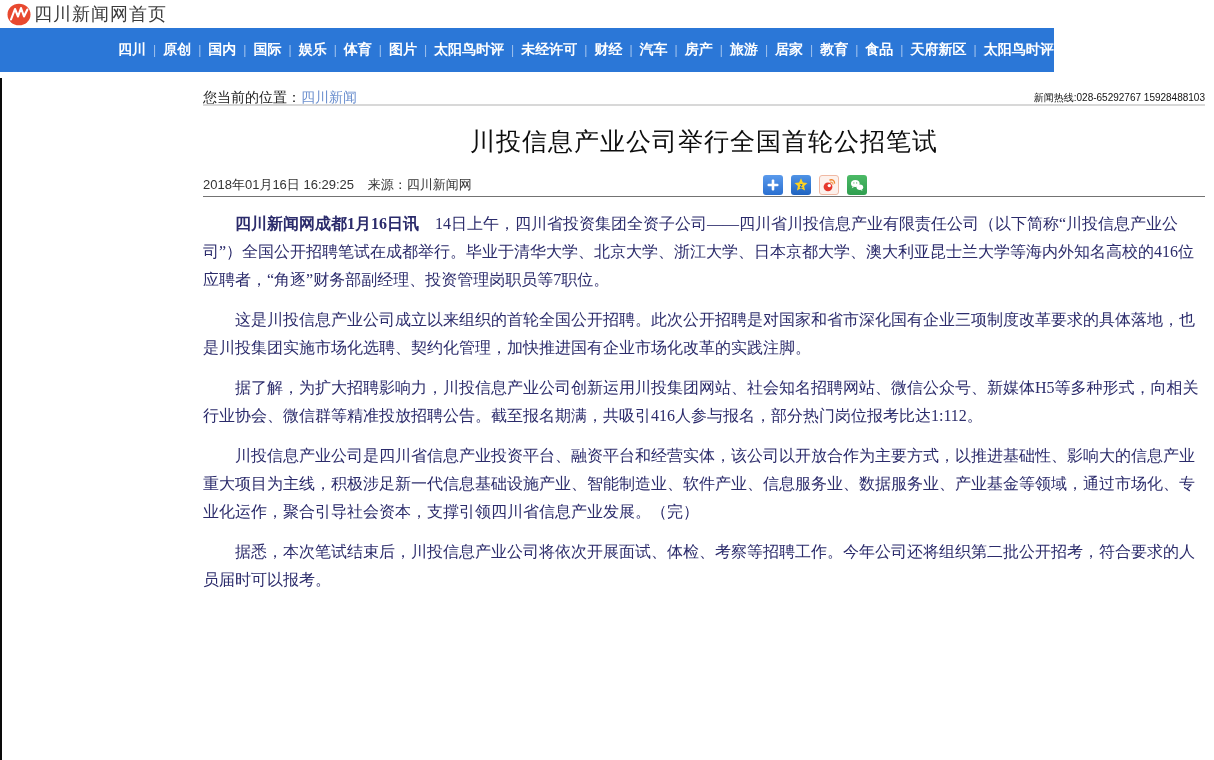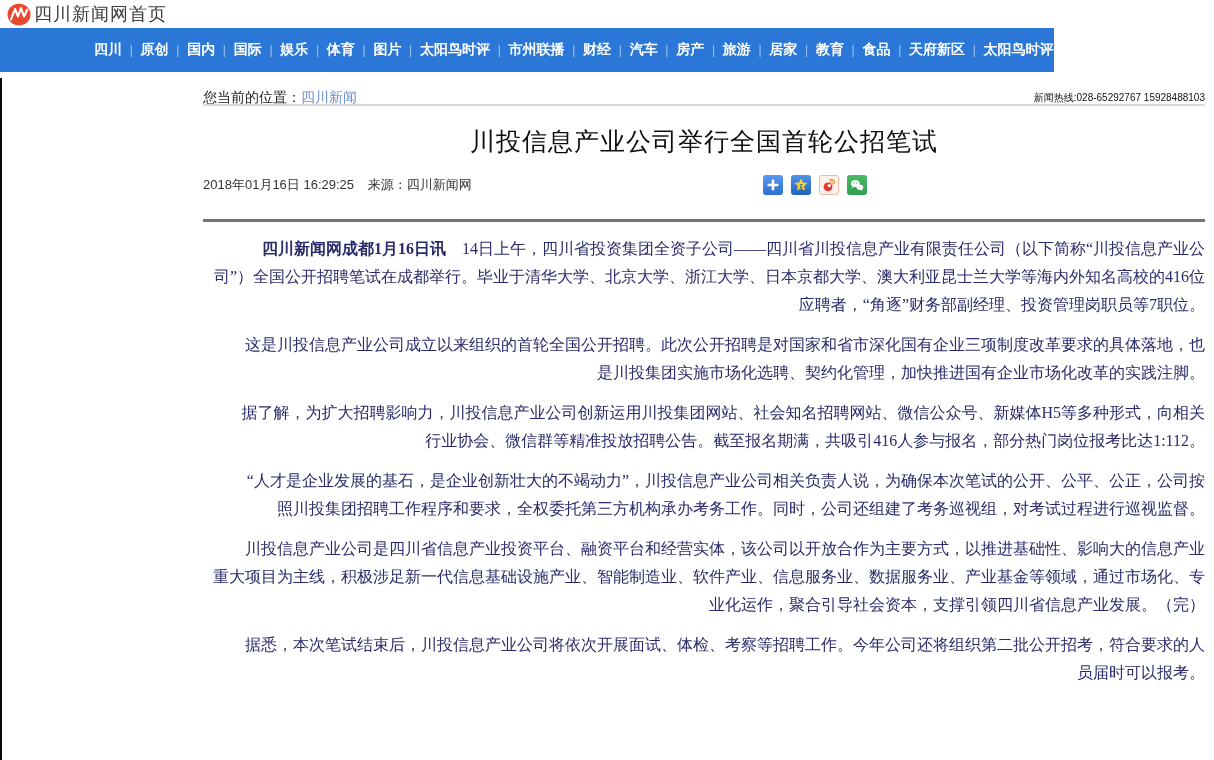--- a/index.html
+++ b/index.html
@@ -8,47 +8,47 @@
   .page { position:relative; width:1054px; height:760px; }
   .left-edge { position:absolute; left:0; top:78px; width:2px; height:682px; background:#0a0a0a; }
 
   
   .topbar { height:28px; display:flex; align-items:center; padding-left:7px; background:#fff; }
   .logo-icon { display:inline-flex; margin-right:3px; }
   .logo-text { font-size:18px; color:#3a3a3a; font-family:"Liberation Serif", serif; letter-spacing:1px; }
 
   
   .nav { height:44px; background:#2b77d7; display:flex; align-items:center; }
-  .nav-inner { display:flex; align-items:center; justify-content:space-between; width:988px; margin-left:94px; }
+  .nav-inner { display:flex; align-items:center; justify-content:space-between; width:988px; margin-left:118px; }
   .nav-item { color:#fff; font-size:14px; font-weight:bold; text-decoration:none; cursor:pointer; white-space:nowrap; }
   .nav-sep { color:rgba(255,255,255,.55); font-size:12px; }
 
   
   .crumb-row { width:1002px; margin-left:203px; padding-top:20px; height:34px;
                display:flex; justify-content:space-between; align-items:center;
                border-bottom:2px solid #d8d8d8; font-size:14px; color:#222; }
   .crumb-link { color:#6b8fce; text-decoration:none; cursor:pointer; }
   .hotline { color:#111; font-size:10px; }
 
   
   .content { width:1002px; margin-left:203px; }
   .article-title { text-align:center; font-size:25px; font-weight:normal; color:#0d0d0d;
                    letter-spacing:1px; margin-top:19px; font-family:"Liberation Serif", serif; }
-  .meta-row { display:flex; align-items:center; margin-top:17px; padding-bottom:24px;
-              border-bottom:3px solid #737373; font-size:13px; color:#333;gap:12px; }
+  .meta-row { display:flex; align-items:center; margin-top:17px; padding-bottom:1px;
+              border-bottom:1px solid #737373; font-size:13px; color:#333;gap:12px; }
   .meta-left { width:548px; white-space:nowrap; }
   .meta-left .src-label { margin-left:10px; }
   .src-link { color:#333; text-decoration:none; cursor:pointer; }
   .meta-editor { flex:1; }
   .share-bar { display:flex; gap:8px; align-items:center; }
   .share-ic { width:20px; height:20px; border-radius:3px; display:inline-flex;
               align-items:center; justify-content:center; cursor:pointer; }
 
   .article-body { margin-top:13px; font-family:"Liberation Serif", serif;
-                  font-size:16px; line-height:28px; color:#2b2b6b;text-align:right; }
+                  font-size:16px; line-height:28px; color:#2b2b6b; }
   .article-body p { text-indent:2em; margin:0 0 12px 0; }
   .lead { font-weight:bold; }
   .copyright { margin-top:2px; font-weight:bold; font-size:15px; line-height:24px;
                color:#2b2b6b; font-family:"Liberation Serif", serif; text-indent:0; }
 </style>
 </head>
 <body>
 
 <div class="page">
   <div class="left-edge"></div>
@@ -74,21 +74,21 @@
         <a class="nav-item">国际</a>
         <span class="nav-sep">|</span>
         <a class="nav-item">娱乐</a>
         <span class="nav-sep">|</span>
         <a class="nav-item">体育</a>
         <span class="nav-sep">|</span>
         <a class="nav-item">图片</a>
         <span class="nav-sep">|</span>
         <a class="nav-item">太阳鸟时评</a>
         <span class="nav-sep">|</span>
-        <a class="nav-item">市州联播</a>
+        <a class="nav-item">未经许可</a>
         <span class="nav-sep">|</span>
         <a class="nav-item">财经</a>
         <span class="nav-sep">|</span>
         <a class="nav-item">汽车</a>
         <span class="nav-sep">|</span>
         <a class="nav-item">房产</a>
         <span class="nav-sep">|</span>
         <a class="nav-item">旅游</a>
         <span class="nav-sep">|</span>
         <a class="nav-item">居家</a>
@@ -150,18 +150,17 @@
             <circle cx="7.7" cy="5.9" r="0.55" fill="#3aa257"></circle>
           </svg>
         </span>
       </div>
     </div>
 
     <div class="article-body">
       <p><span class="lead">四川新闻网成都1月16日讯</span><span>　14日上午，四川省投资集团全资子公司——四川省川投信息产业有限责任公司（以下简称“川投信息产业公司”）全国公开招聘笔试在成都举行。毕业于清华大学、北京大学、浙江大学、日本京都大学、澳大利亚昆士兰大学等海内外知名高校的416位应聘者，“角逐”财务部副经理、投资管理岗职员等7职位。</span></p>
       <p>这是川投信息产业公司成立以来组织的首轮全国公开招聘。此次公开招聘是对国家和省市深化国有企业三项制度改革要求的具体落地，也是川投集团实施市场化选聘、契约化管理，加快推进国有企业市场化改革的实践注脚。</p>
       <p>据了解，为扩大招聘影响力，川投信息产业公司创新运用川投集团网站、社会知名招聘网站、微信公众号、新媒体H5等多种形式，向相关行业协会、微信群等精准投放招聘公告。截至报名期满，共吸引416人参与报名，部分热门岗位报考比达1:112。</p>
-      <p>“人才是企业发展的基石，是企业创新壮大的不竭动力”，川投信息产业公司相关负责人说，为确保本次笔试的公开、公平、公正，公司按照川投集团招聘工作程序和要求，全权委托第三方机构承办考务工作。同时，公司还组建了考务巡视组，对考试过程进行巡视监督。</p>
       <p>川投信息产业公司是四川省信息产业投资平台、融资平台和经营实体，该公司以开放合作为主要方式，以推进基础性、影响大的信息产业重大项目为主线，积极涉足新一代信息基础设施产业、智能制造业、软件产业、信息服务业、数据服务业、产业基金等领域，通过市场化、专业化运作，聚合引导社会资本，支撑引领四川省信息产业发展。（完）</p>
       <p>据悉，本次笔试结束后，川投信息产业公司将依次开展面试、体检、考察等招聘工作。今年公司还将组织第二批公开招考，符合要求的人员届时可以报考。</p>
     </div>
   </div>
 </div>
 
 </body></html>

